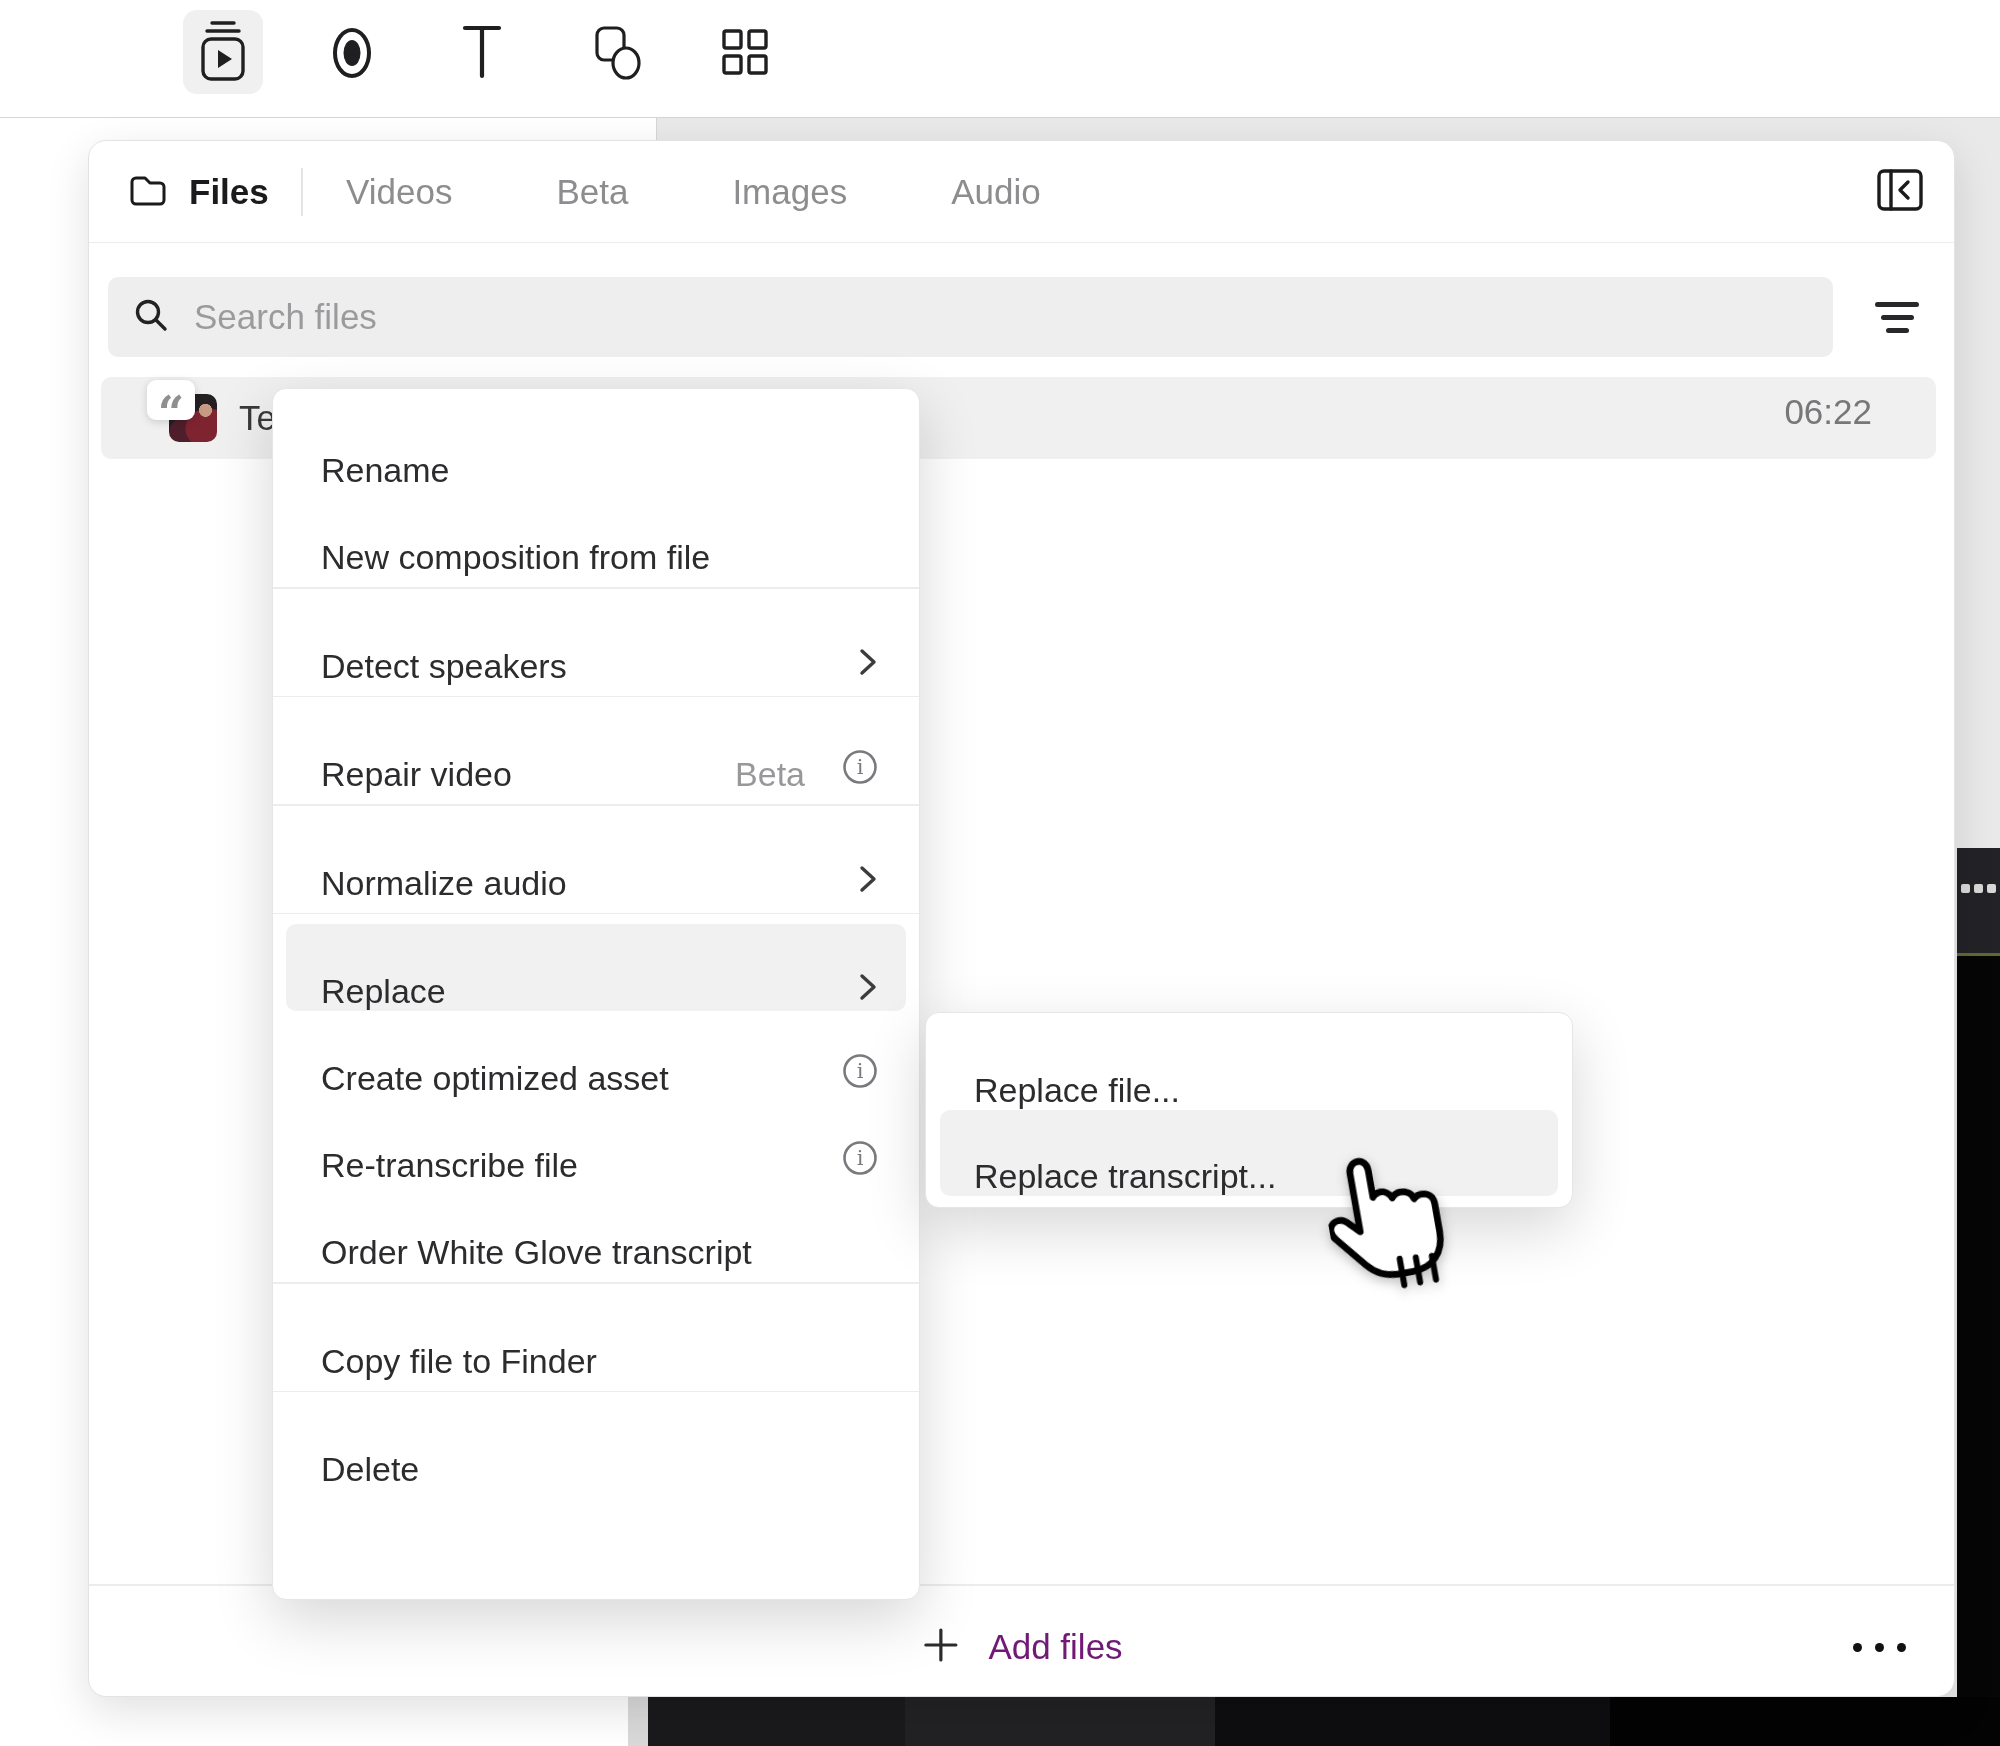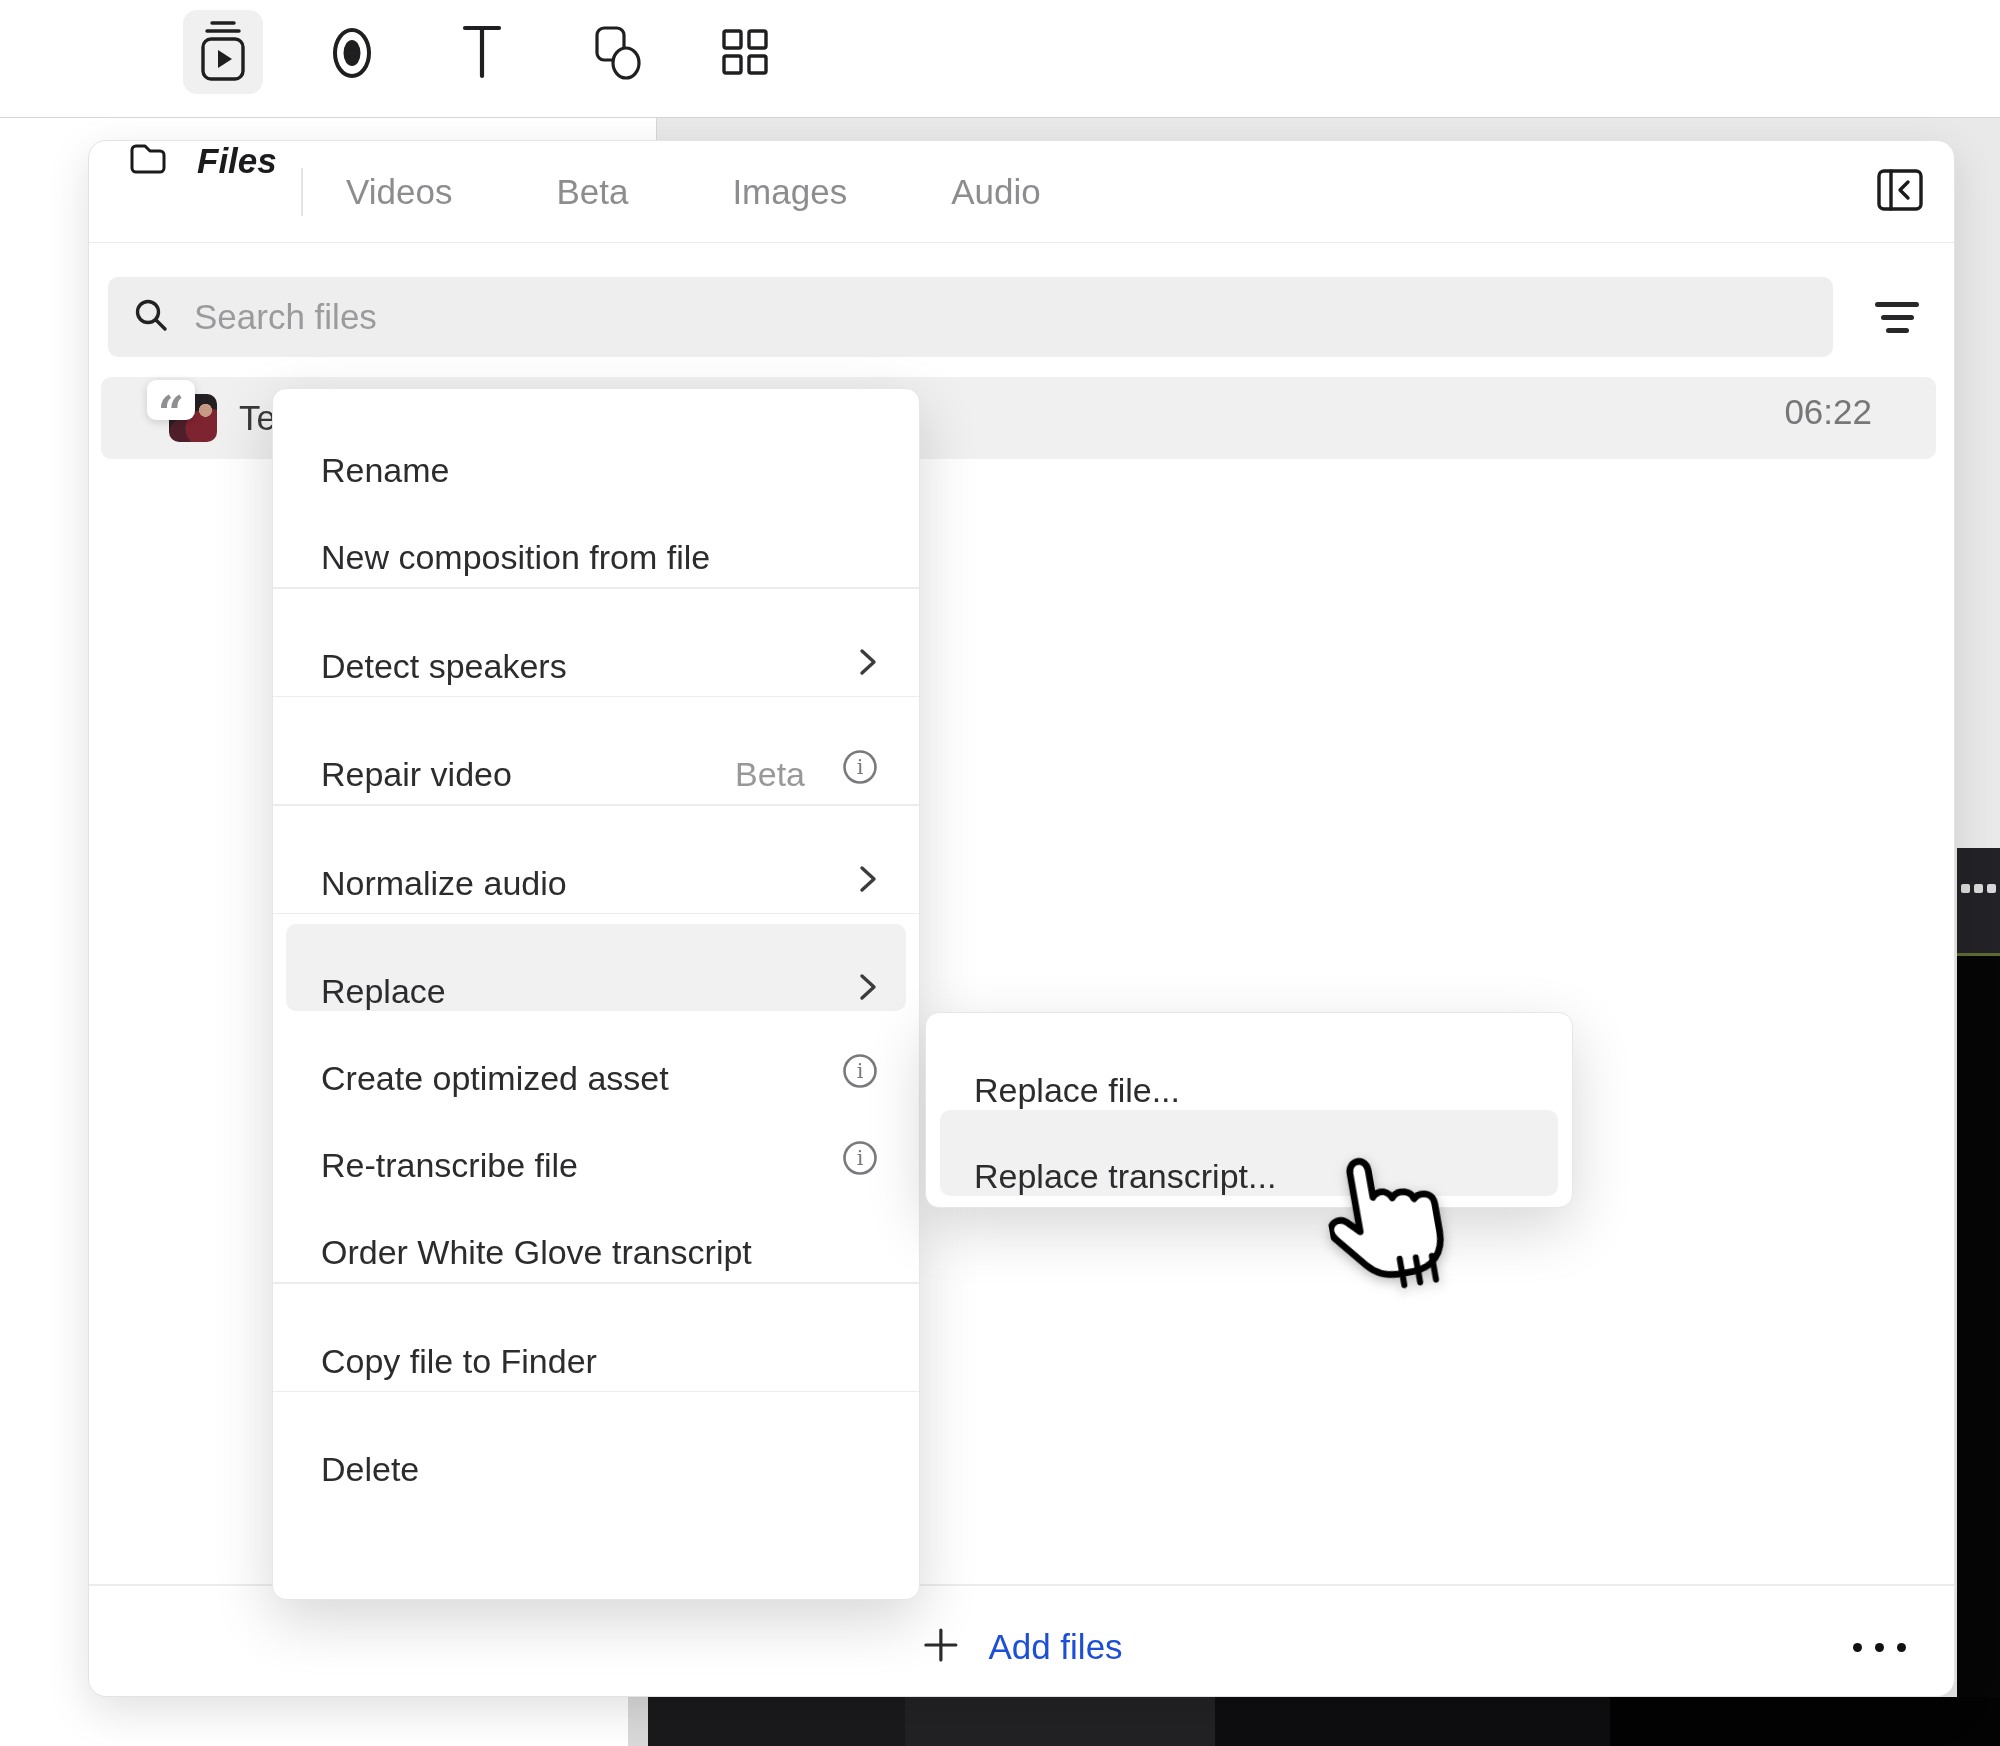--- a/index.html
+++ b/index.html
@@ -20,21 +20,21 @@
 
   
   .tb-btn{width:80px;height:84px;top:10px;display:flex;align-items:center;justify-content:center;border-radius:14px;}
   .tb-btn.selected{background:#f0f0f1;}
   .tb-btn svg{display:block;}
 
   
   #panel{left:88px;top:140px;width:1867px;height:1557px;background:#ffffff;border:1px solid #e3e3e5;
          border-radius:18px;box-shadow:0 14px 44px rgba(0,0,0,.12);box-sizing:border-box;}
   #tabbar{left:0;top:0;width:100%;height:102px;border-bottom:1.5px solid #ececee;box-sizing:border-box;}
-  #files-tab{left:40px;top:0;height:102px;display:flex;align-items:flex-start;gap:30px;font-style:italic;}
+  #files-tab{left:40px;top:0;height:102px;display:flex;align-items:center;gap:22px;}
   #files-tab .lbl{font-size:35px;font-weight:600;color:#1b1b1d;}
   #tab-sep{left:212px;top:27px;width:2px;height:48px;background:#e4e4e6;}
   #tab-group{left:257px;top:0;height:102px;display:flex;align-items:center;gap:104px;}
   .tab{font-size:35px;color:#8d8d90;}
   #collapse-btn{right:26px;top:27px;width:56px;height:48px;display:flex;align-items:center;justify-content:center;}
 
   #searchbar{left:19px;top:136px;width:1725px;height:80px;background:#eeeeef;border-radius:10px;display:flex;align-items:center;}
   #searchbar svg{margin-left:24px;}
   #search-input{border:none;outline:none;background:transparent;font-size:35px;color:#1d4ed8;margin-left:22px;flex:1;
                 font-family:"Liberation Sans",sans-serif;}
@@ -50,21 +50,21 @@
        radial-gradient(ellipse at 28% 82%, #4e1f2a 0 26%, rgba(0,0,0,0) 28%),
        #241f22;}
   #quote-badge{left:46px;top:3px;width:48px;height:40px;background:#ffffff;border-radius:9px;
        box-shadow:0 2px 8px rgba(0,0,0,.16);display:flex;align-items:center;justify-content:center;}
   #quote-badge span{font-family:"DejaVu Serif",serif;font-weight:bold;font-size:46px;color:#8f8f92;line-height:0;margin-top:26px;}
   #file-name{left:138px;top:0;height:82px;display:flex;align-items:center;font-size:35px;color:#39393b;}
   #file-duration{right:64px;top:0;height:70px;display:flex;align-items:center;font-size:35px;color:#77777a;}
 
   #footer-sep{left:0;top:1443px;width:100%;height:1.5px;background:#ececee;}
   #add-files{left:50%;top:1475px;transform:translateX(-50%);height:62px;display:flex;align-items:center;gap:28px;}
-  #add-files .lbl{font-size:35px;color:#1d4ed8;text-align:center;}
+  #add-files .lbl{font-size:35px;color:#701a75;text-align:center;}
   #more-btn{right:48px;top:1488px;display:flex;gap:13px;align-items:center;height:36px;}
   #more-btn i{width:9px;height:9px;border-radius:50%;background:#111;}
 
   
   #menu{left:272px;top:388px;width:648px;height:1212px;background:#ffffff;border:1px solid #e6e6e8;border-radius:14px;
         box-shadow:0 20px 60px rgba(0,0,0,.16);box-sizing:border-box;padding:14px 0;display:flex;flex-direction:column;z-index:5;}
   .menu-item{height:87px;flex:0 0 87px;display:flex;align-items:flex-end;padding:0 40px 0 48px;font-size:34px;color:#2c2c2e;}
   .menu-item .sp{flex:1;}
   .menu-item.hl{margin:0 13px;padding:0 27px 0 35px;background:#f1f1f2;border-radius:10px;}
   .menu-sep{height:1.5px;background:#ececee;margin:10px 0;flex:0 0 1.5px;}

